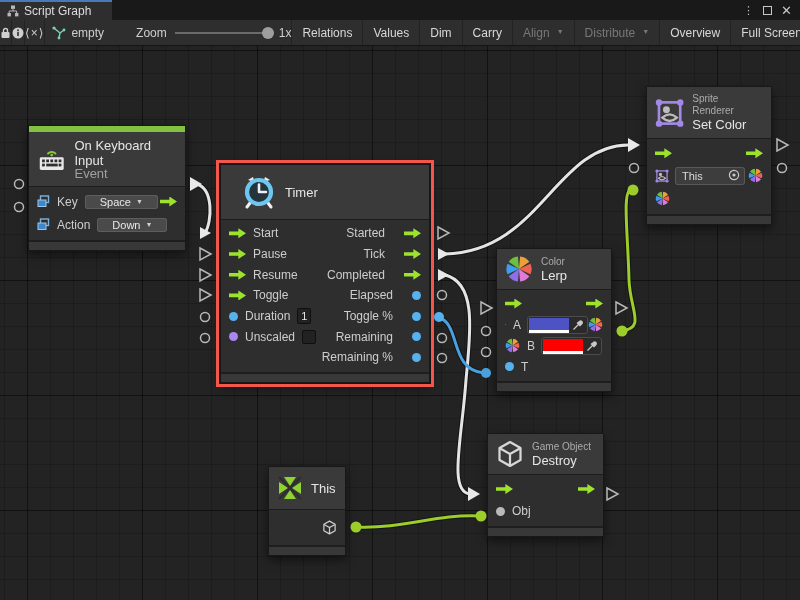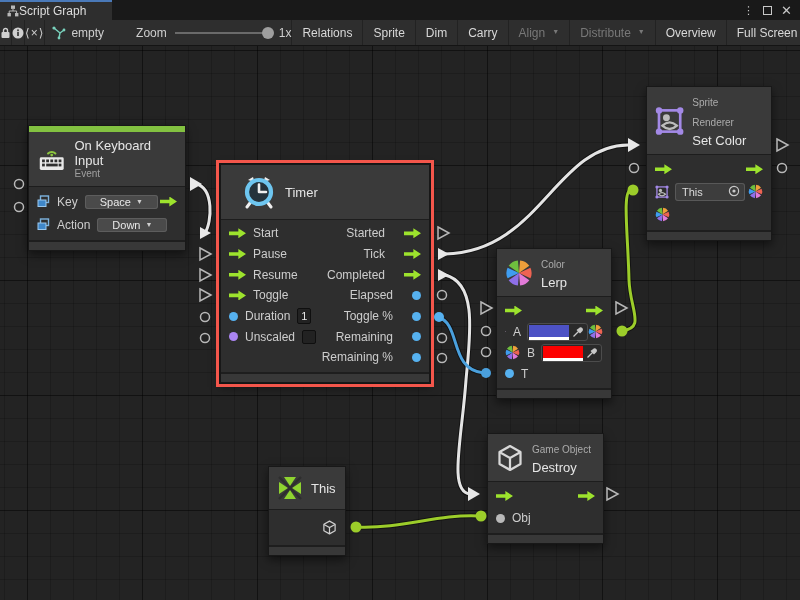--- a/index.html
+++ b/index.html
@@ -3,21 +3,21 @@
 <meta charset="utf-8">
 <style>
   * { margin:0; padding:0; box-sizing:border-box; }
   html,body { width:800px; height:600px; overflow:hidden; background:#191919;
               font-family:"Liberation Sans", sans-serif; }
   .window { width:800px; height:600px; display:flex; flex-direction:column; }
 
   
   .tabbar { height:20px; background:#191919; display:flex; align-items:stretch; }
   .tab { width:112px; background:#2e2e2e; border-top:2px solid #4a79b8;
-         display:flex; align-items:center; padding-left:7px;
+         display:flex; align-items:center; gap:5px; padding-left:7px;
          color:#dedede; font-size:12px; }
   .wincontrols { margin-left:auto; display:flex; align-items:center; gap:9px;
                  padding-right:8px; color:#c8c8c8; }
   .wc-dots { font-size:11px; letter-spacing:0; line-height:1; }
   .wc-box  { width:9px; height:9px; border:1.5px solid #c8c8c8; display:inline-block; }
   .wc-x    { font-size:13px; line-height:1; }
 
   
   .toolbar { height:26px; background:#2e2e2e; border-bottom:1px solid #141414;
              display:flex; align-items:stretch; color:#d8d8d8; font-size:12px; }
@@ -49,23 +49,23 @@
   svg.overlay { position:absolute; left:0; top:0; width:800px; height:554px;
                 pointer-events:none; z-index:5; }
 
   
   .node { position:absolute; background:#2e2e2e; border:1px solid #181818;
           box-shadow:0 4px 9px rgba(0,0,0,.5); z-index:2; }
   .node.selected { box-shadow:0 0 0 1px #151515, 0 0 0 4px #f4564b, 0 4px 9px rgba(0,0,0,.5); }
   .nhead { background:#3a3a3a; display:flex; align-items:center; gap:8px;
            padding:6px 10px 6px 8px; border-bottom:1px solid #1d1d1d; }
   .ntitles { display:flex; flex-direction:column; justify-content:center; }
-  .ncat   { font-size:10px; color:#ababab; line-height:20px; }
+  .ncat   { font-size:10px; color:#ababab; line-height:12px; }
   .ntitle { font-size:13px; color:#e6e6e6; line-height:15px; }
-  .nsub   { font-size:10px; color:#a0a0a0; line-height:12px; }
+  .nsub   { font-size:13px; color:#a0a0a0; line-height:12px; }
   .nbody { background:#2e2e2e; padding:3px 0 4px 0; }
   .nfoot { height:10px; background:#383838; border-top:2px solid #1e1e1e; }
   .kstrip { height:6px; background:#83c241; }
 
   .row { display:flex; align-items:center; padding:0 8px; color:#cdcdcd; font-size:12px; }
   .rlab { margin-left:7px; }
   .rright { margin-left:auto; display:flex; align-items:center; gap:19px; }
 
   .fa { width:17px; height:10px; background:#9de32d; flex:none;
         clip-path:polygon(0 32%,55% 32%,55% 0,100% 50%,55% 100%,55% 68%,0 68%); }
@@ -162,21 +162,21 @@
       <span class="zoomlabel">Zoom</span>
       <span class="ztrack">
         <span class="zhandle"></span>
       </span>
       <span class="zval">1x</span>
     </div>
     <div class="tbtn">
         <span>Relations</span>
       </div>
     <div class="tbtn">
-        <span>Sprite</span>
+        <span>Values</span>
       </div>
     <div class="tbtn">
         <span>Dim</span>
       </div>
     <div class="tbtn">
         <span>Carry</span>
       </div>
     <div class="tbtn disabled caret">
         <span>Align</span>
       </div>

